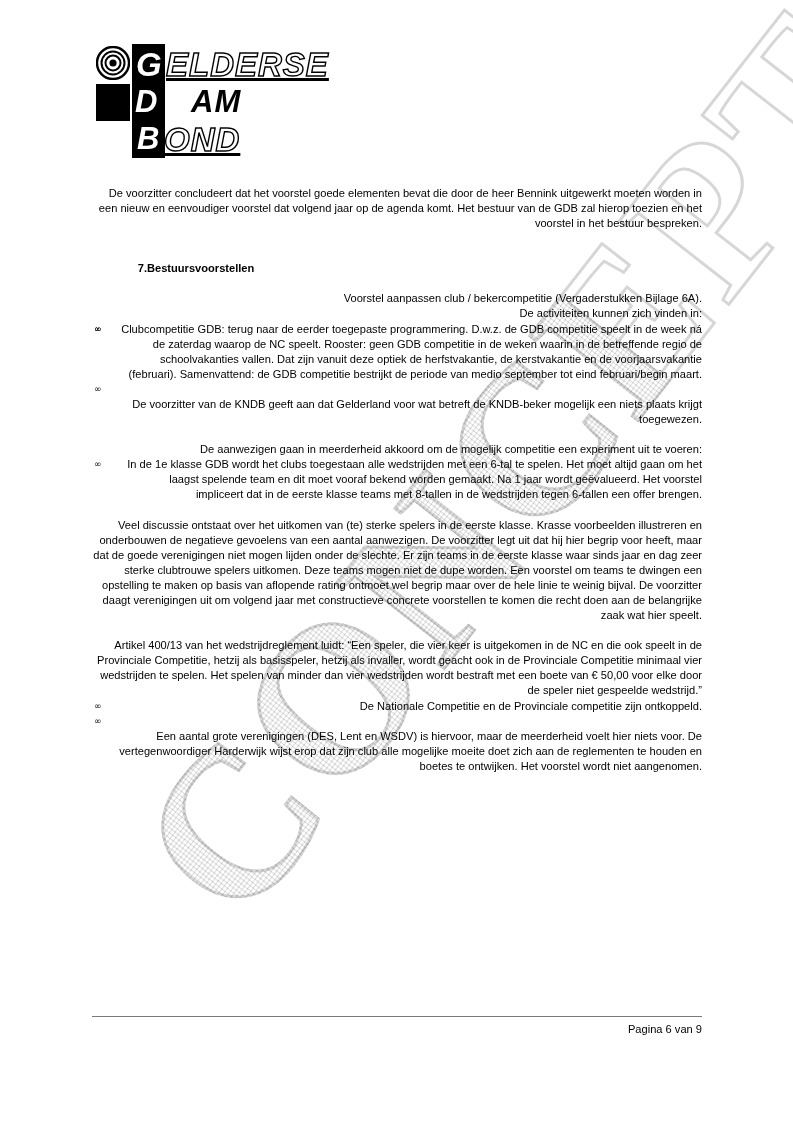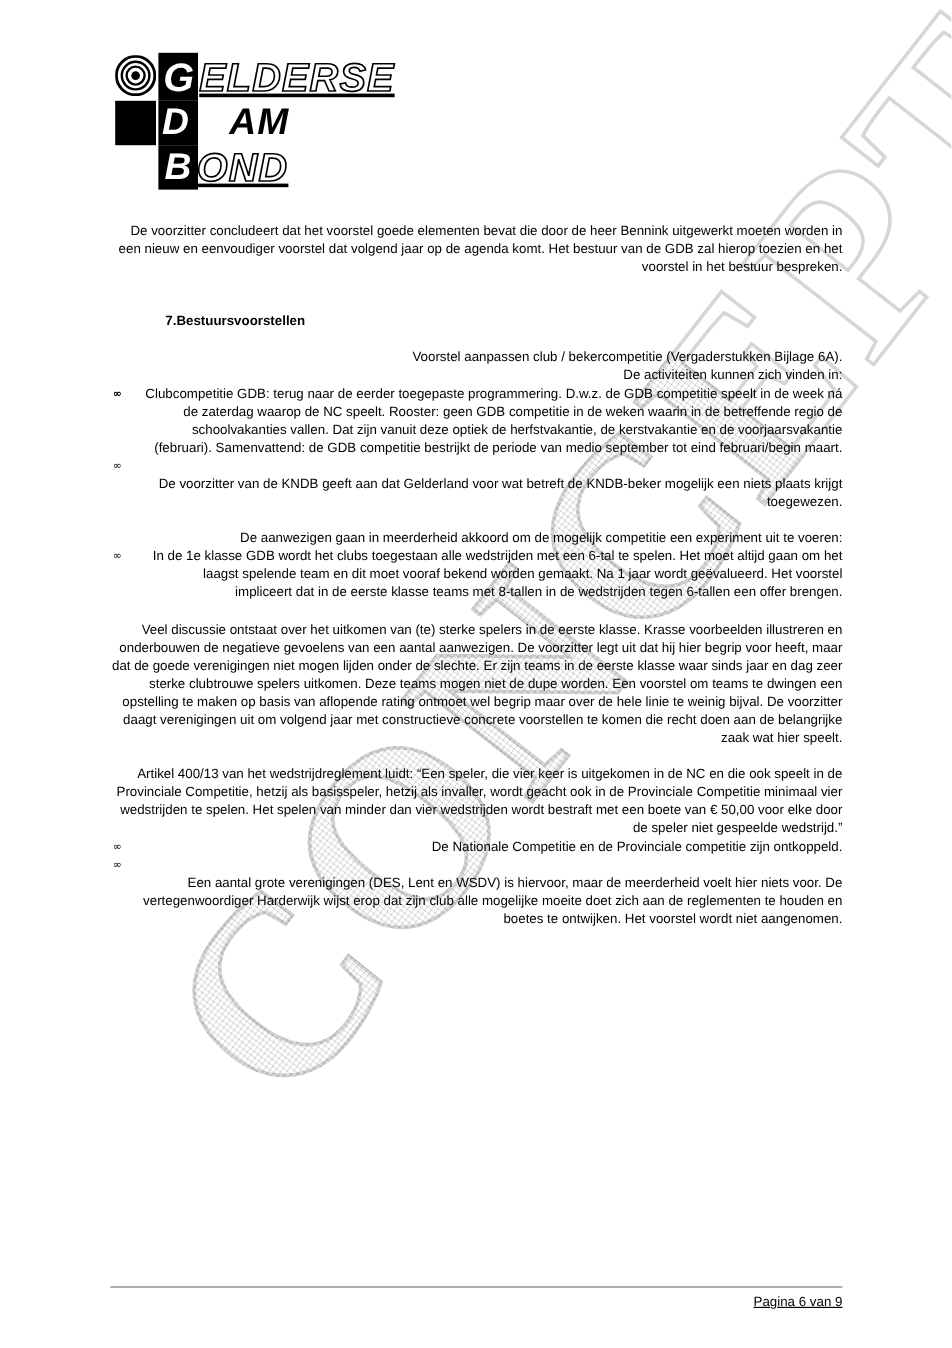--- a/index.html
+++ b/index.html
@@ -134,24 +134,23 @@
     font-family: "DejaVu Sans", sans-serif;
     font-size: 9px;
     line-height: 15.1px;
     color: #000000;
   }
 
   
   #footer {
     position: absolute;
     left: 92px;
-    top: 1072px;
+    top: 1016px;
     width: 610px;
     z-index: 3;
-    text-decoration: underline;
   }
   #footer .rule {
     border-top: 1px solid #7a7a7a;
     width: 100%;
     height: 0;
   }
   #footer .page-num {
     margin-top: 6px;
     text-align: right;
     font-size: 11.1px;

